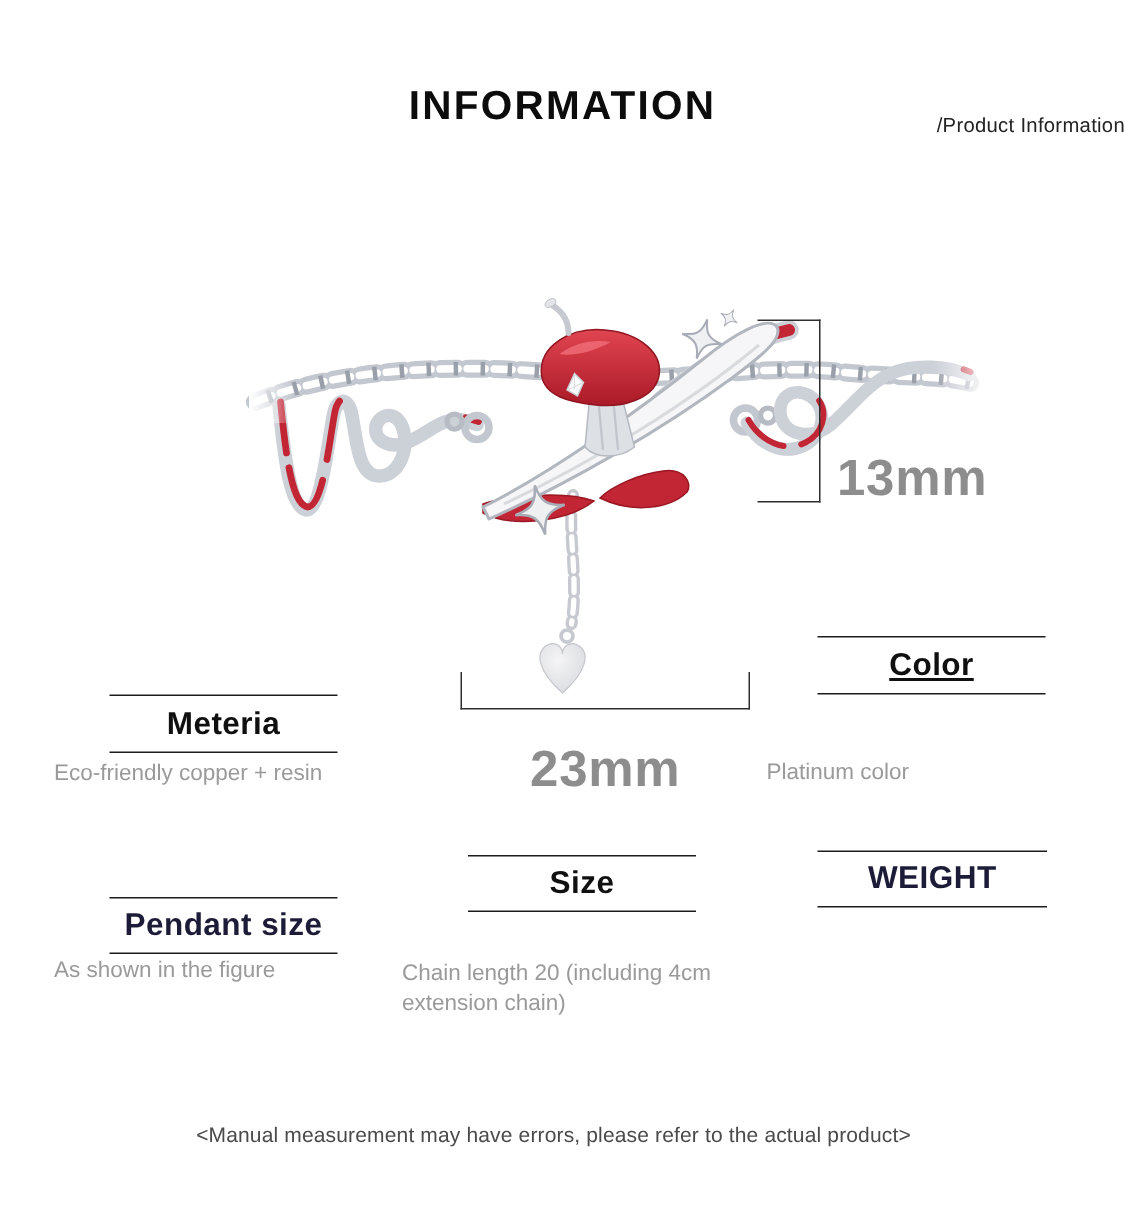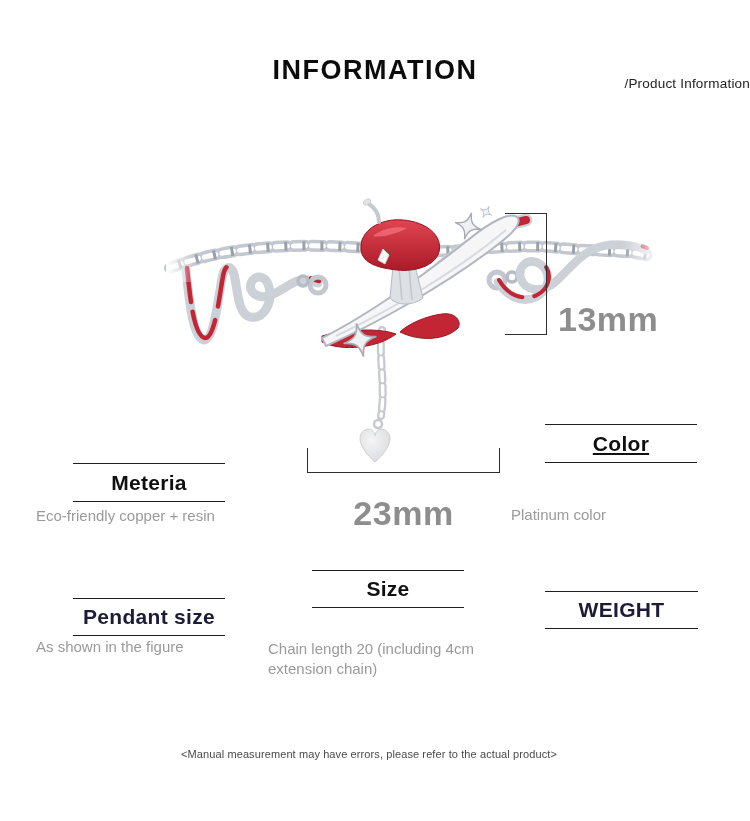--- a/index.html
+++ b/index.html
@@ -45,29 +45,29 @@
     font-size:21px;font-weight:600;letter-spacing:0.3px;color:var(--heading-dark);
   }
   .spec-label.navy{color:var(--heading-navy);}
   .spec-value{
     position:absolute;text-align:left;font-size:15px;line-height:20px;color:var(--value-gray);
   }
   .lb-material{left:73px;top:423px;width:152px;height:39px;margin-top:40px;}
   .lb-color{left:545px;top:424px;width:152px;height:39px;text-decoration:underline;}
   .lb-pendant{left:73px;top:598px;width:152px;height:38px;}
   .lb-size{left:312px;top:570px;width:152px;height:38px;}
-  .lb-weight{left:545px;top:591px;width:153px;height:38px;}
+  .lb-weight{left:545px;top:567px;width:153px;height:38px;}
   .v-material{left:36px;top:506px;width:224px;}
   .v-color{left:511px;top:505px;width:220px;}
   .v-pendant{left:36px;top:637px;width:224px;}
   .v-size{left:268px;top:639px;width:213px;}
   .v-weight{left:545px;top:644px;width:153px;font-size:18px;font-weight:700;}
   .footer-note{
     position:absolute;top:748px;left:0;width:738px;text-align:center;
-    font-size:11px;color:var(--note-gray);letter-spacing:0.1px;
+    font-size:14px;color:var(--note-gray);letter-spacing:0.1px;
   }
 </style>
 </head>
 <body>
 
 <div class="page">
 
   <div class="title">INFORMATION</div>
   <div class="subtitle">/Product Information</div>
 

